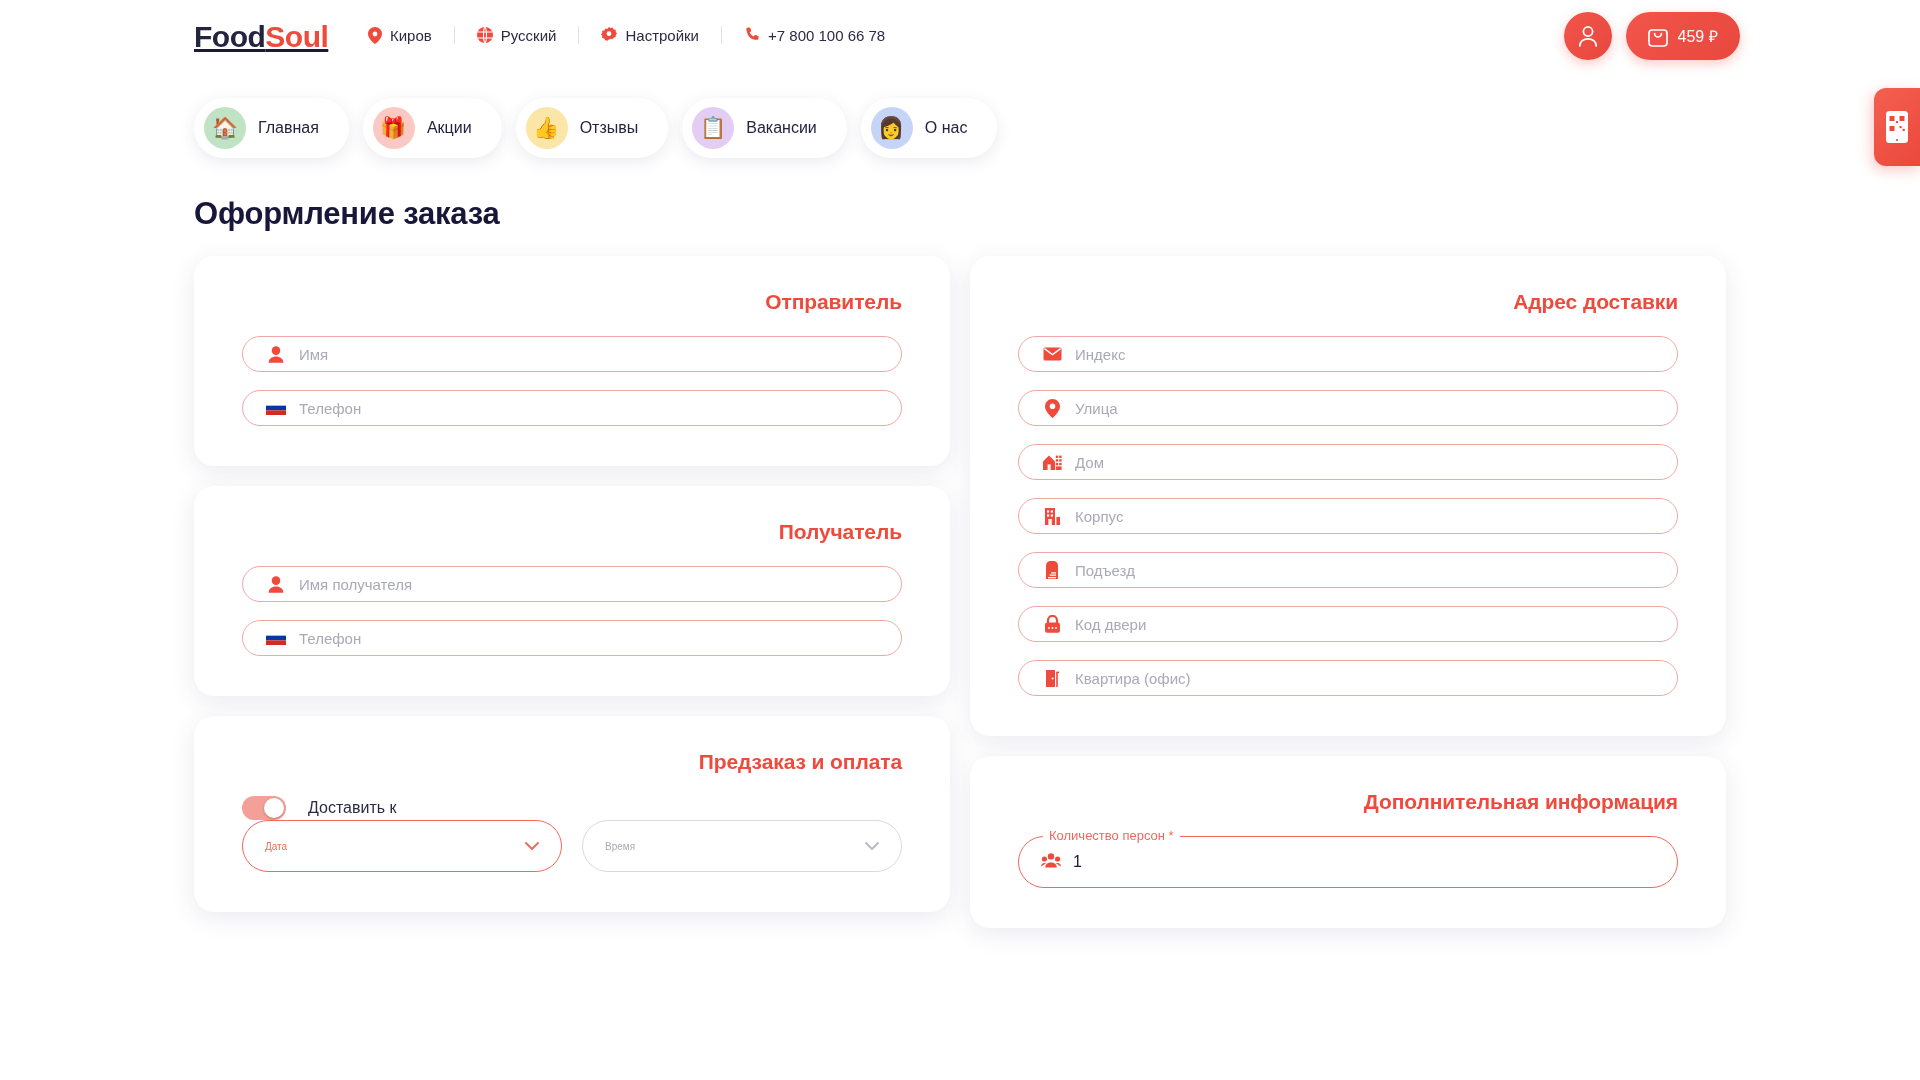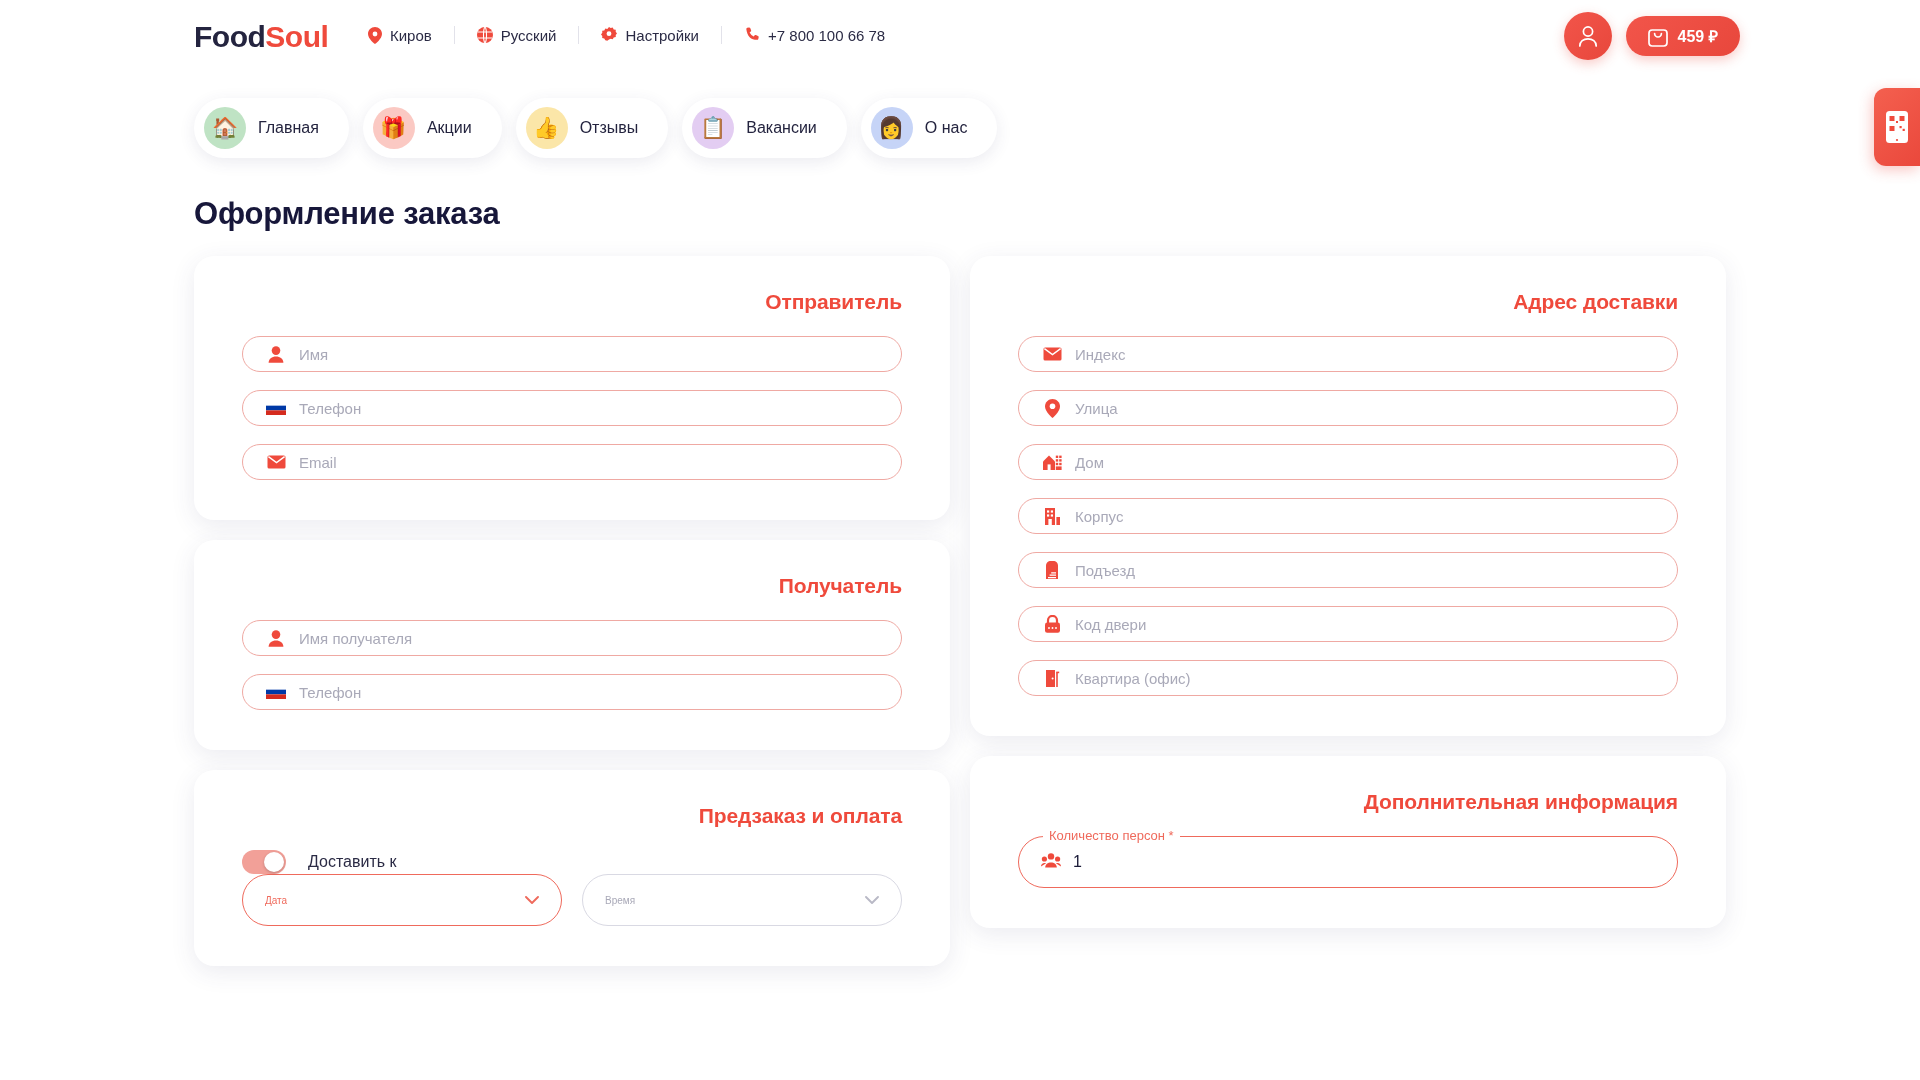--- a/index.html
+++ b/index.html
@@ -17,20 +17,21 @@
 
   .header{
     position:absolute;top:0;left:0;width:1920px;height:80px;
     background:#ffffff;
     display:flex;align-items:center;
   }
   .logo{
     position:absolute;left:194px;top:20px;
     font-size:30px;font-weight:700;letter-spacing:-0.5px;
     white-space:nowrap;
+    text-decoration:underline;
   }
   .logo .food{color:#24243f;}
   .logo .soul{color:#ef4a3c;}
 
   .hmenu{
     position:absolute;left:368px;top:26px;
     display:flex;align-items:center;gap:4px;
   }
   .hitem{
     display:flex;align-items:center;gap:8px;
@@ -48,24 +49,24 @@
     display:flex;align-items:center;gap:14px;
   }
   .acct-btn{
     width:48px;height:48px;border-radius:50%;
     background:linear-gradient(135deg,#f2554a 0%,#e8473c 100%);
     display:flex;align-items:center;justify-content:center;
     cursor:pointer;border:none;
     box-shadow:0 4px 12px rgba(235,71,60,.28);
   }
   .cart-btn{
-    height:40px;min-width:112px;padding:0 22px;border-radius:24px;
+    height:48px;min-width:112px;padding:0 22px;border-radius:24px;
     background:linear-gradient(135deg,#f2554a 0%,#e8473c 100%);
     display:flex;align-items:center;justify-content:space-between;gap:10px;
-    color:#fff;font-size:16px;font-weight:700;cursor:pointer;border:none;
+    color:#fff;font-size:16px;font-weight:400;cursor:pointer;border:none;
     box-shadow:0 4px 12px rgba(235,71,60,.28);
     white-space:nowrap;
   }
 
   
   .navbar{
     position:absolute;left:194px;top:98px;
     display:flex;align-items:center;gap:14px;
   }
   .pill{
@@ -307,29 +308,20 @@
           <span class="fic">
             <svg width="20" height="14" viewBox="0 0 20 14">
                 <rect width="20" height="4.66" fill="#fff"></rect>
                 <rect y="4.66" width="20" height="4.66" fill="#0039a6"></rect>
                 <rect y="9.33" width="20" height="4.66" fill="#d52b1e"></rect>
               </svg>
           </span>
           <span class="ph">Телефон</span>
         </div>
 
-        <div class="field">
-          <span class="fic">
-            <svg width="19" height="14" viewBox="0 0 19 14">
-                <rect x=".5" y=".5" width="18" height="13" rx="1.6" fill="#ef4a3c"></rect>
-                <path d="M1.4 1.6 9.5 7.6l8.1-6" stroke="#fff" stroke-width="1.4" fill="none"></path>
-              </svg>
-          </span>
-          <span class="ph">Email</span>
-        </div>
       </div>
 
       <div class="card">
         <div class="card-title">Получатель</div>
 
         <div class="field">
           <span class="fic">
             <svg width="16" height="17" viewBox="0 0 16 17">
                 <circle cx="8" cy="4.6" r="4.3" fill="#ef4a3c"></circle>
                 <path d="M.6 16.8c0-4 3.3-6.4 7.4-6.4s7.4 2.4 7.4 6.4z" fill="#ef4a3c"></path>

